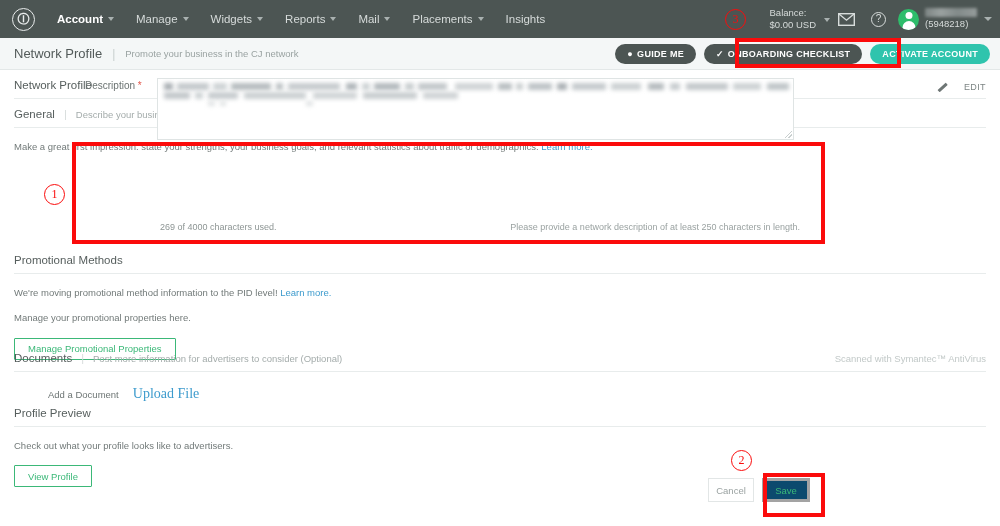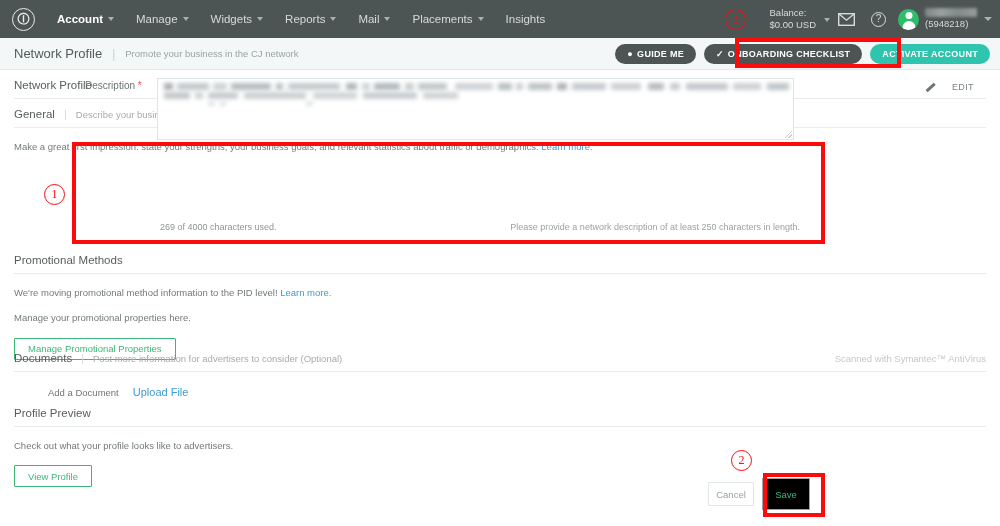--- a/index.html
+++ b/index.html
@@ -118,21 +118,21 @@
   
   .content { position: absolute; top: 70px; left: 0; width: 1000px; }
   .sec-head {
     margin: 0 14px; padding: 9px 0 7px 0; border-bottom: 1px solid #e8ecec;
     display: flex; align-items: baseline; position: relative;
   }
   .sec-title { font-size: 11.5px; color: #565e5d; }
   .sec-pipe { margin: 0 9px; color: #d6dbda; font-size: 11px; }
   .sec-desc { font-size: 9.5px; color: #a4acab; }
   .edit-btn {
-    position: absolute; right: 12px; bottom: 6px;
+    position: absolute; right: 0; bottom: 6px;
     display: flex; align-items: center; cursor: pointer; gap: 12px;
   }
   .pencil {
     width: 11px; height: 11px; margin-right: 5px; position: relative;
     display: inline-block;
   }
   .pencil:before {
     content: ""; position: absolute; left: 1px; top: 4.5px;
     width: 11px; height: 2.6px; background: #6e7675;
     transform: rotate(-42deg); border-radius: .5px;
@@ -188,21 +188,21 @@
   .bottom-actions {
     position: absolute; right: 190px; top: 478px;
     display: flex; align-items: center; gap: 8px;
   }
   .btn-cancel {
     width: 46px; height: 24px; border: 1px solid #e2e6e6; background: #fff;
     color: #9aa2a1; font-size: 9.5px; display: flex; align-items: center;
     justify-content: center; cursor: pointer;
   }
   .btn-save {
-    width: 48px; height: 32px; border: 1px solid #a3a3a3; background: #000000;
+    width: 48px; height: 24px; border: 3px solid #a3a3a3; background: #0c4a6e;
     color: #3bb878; font-size: 9.5px; display: flex; align-items: center;
     justify-content: center; cursor: pointer;
   }
 
   
   .anno-box {
     position: absolute; border: 4px solid #fb0b0b; pointer-events: none;
   }
   .anno-num {
     position: absolute; width: 21px; height: 21px; border-radius: 50%;
@@ -389,21 +389,21 @@
 
   <div style="position:absolute; top:343px; left:0; width:1000px;">
     <div class="sec-head">
       <span class="sec-title">Documents</span>
       <span class="sec-pipe">|</span>
       <span class="sec-desc">Post more information for advertisers to consider (Optional)</span>
       <span class="sec-desc" style="position:absolute; right:0; bottom:7px; color:#c2c9c8;">Scanned with Symantec™ AntiVirus</span>
     </div>
     <div class="doc-row">
       <span class="doc-label">Add a Document</span>
-      <span class="link" style="font-size:11px;">Upload File</span>
+      <span class="link" style="font-size:14px;font-family:Liberation Serif, serif;">Upload File</span>
     </div>
   </div>
 
   <div style="position:absolute; top:398px; left:0; width:1000px;">
     <div class="sec-head">
       <span class="sec-title">Profile Preview</span>
     </div>
     <div class="para">Check out what your profile looks like to advertisers.</div>
     <div style="margin:13px 14px 0 14px;">
       <div class="obtn">

